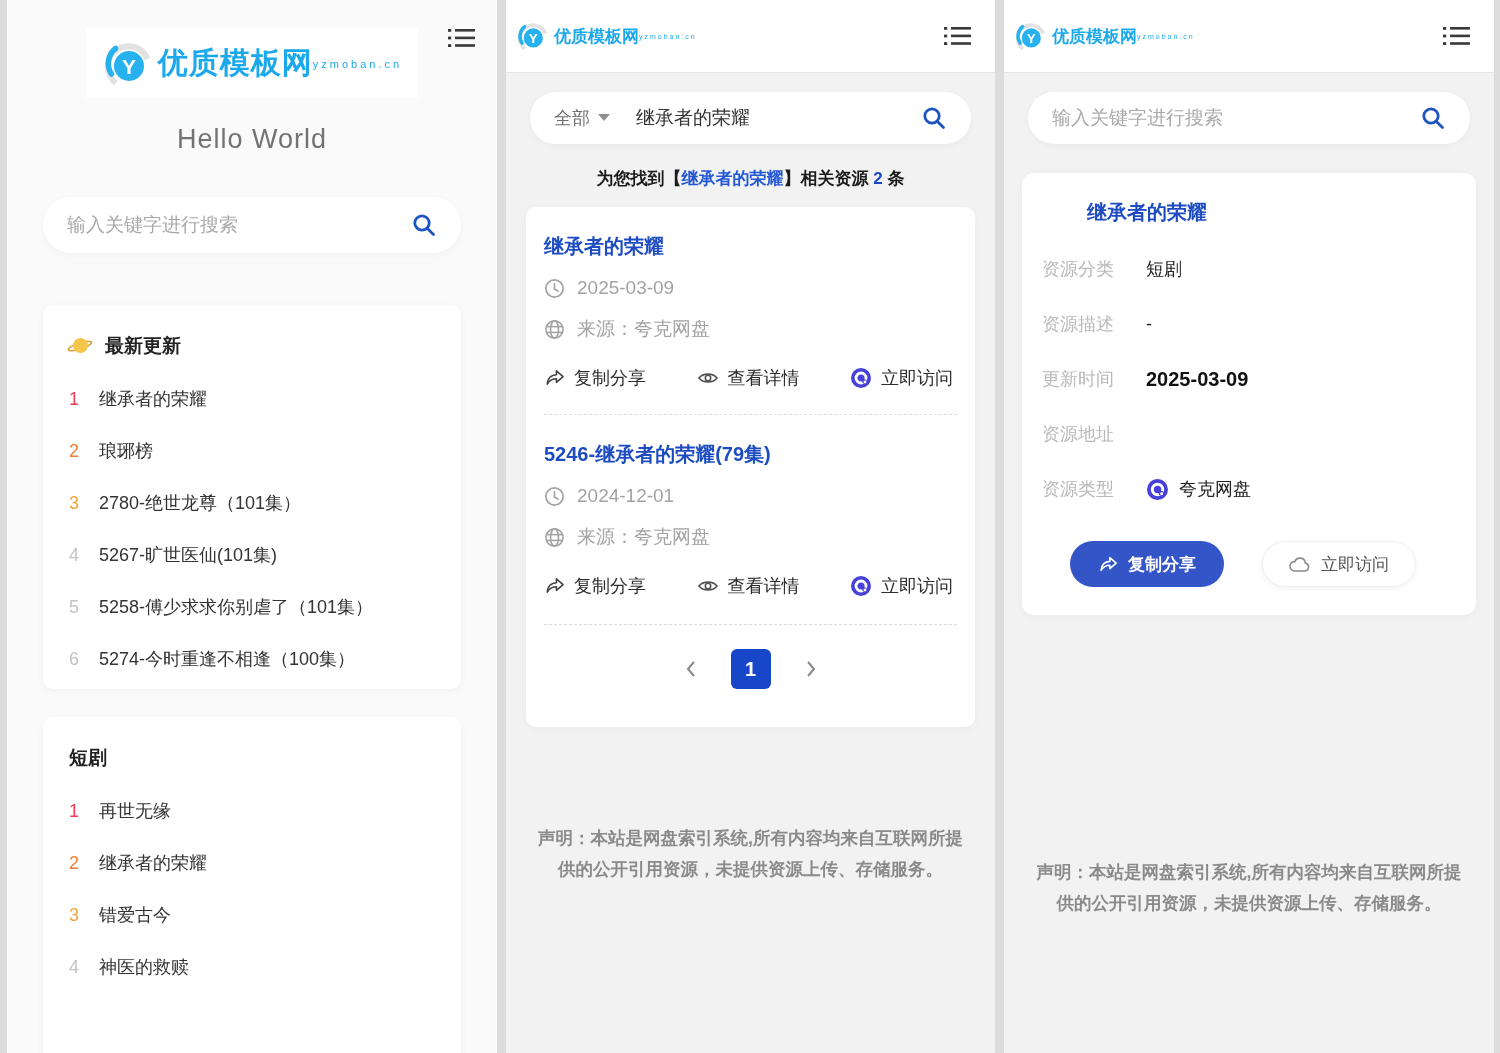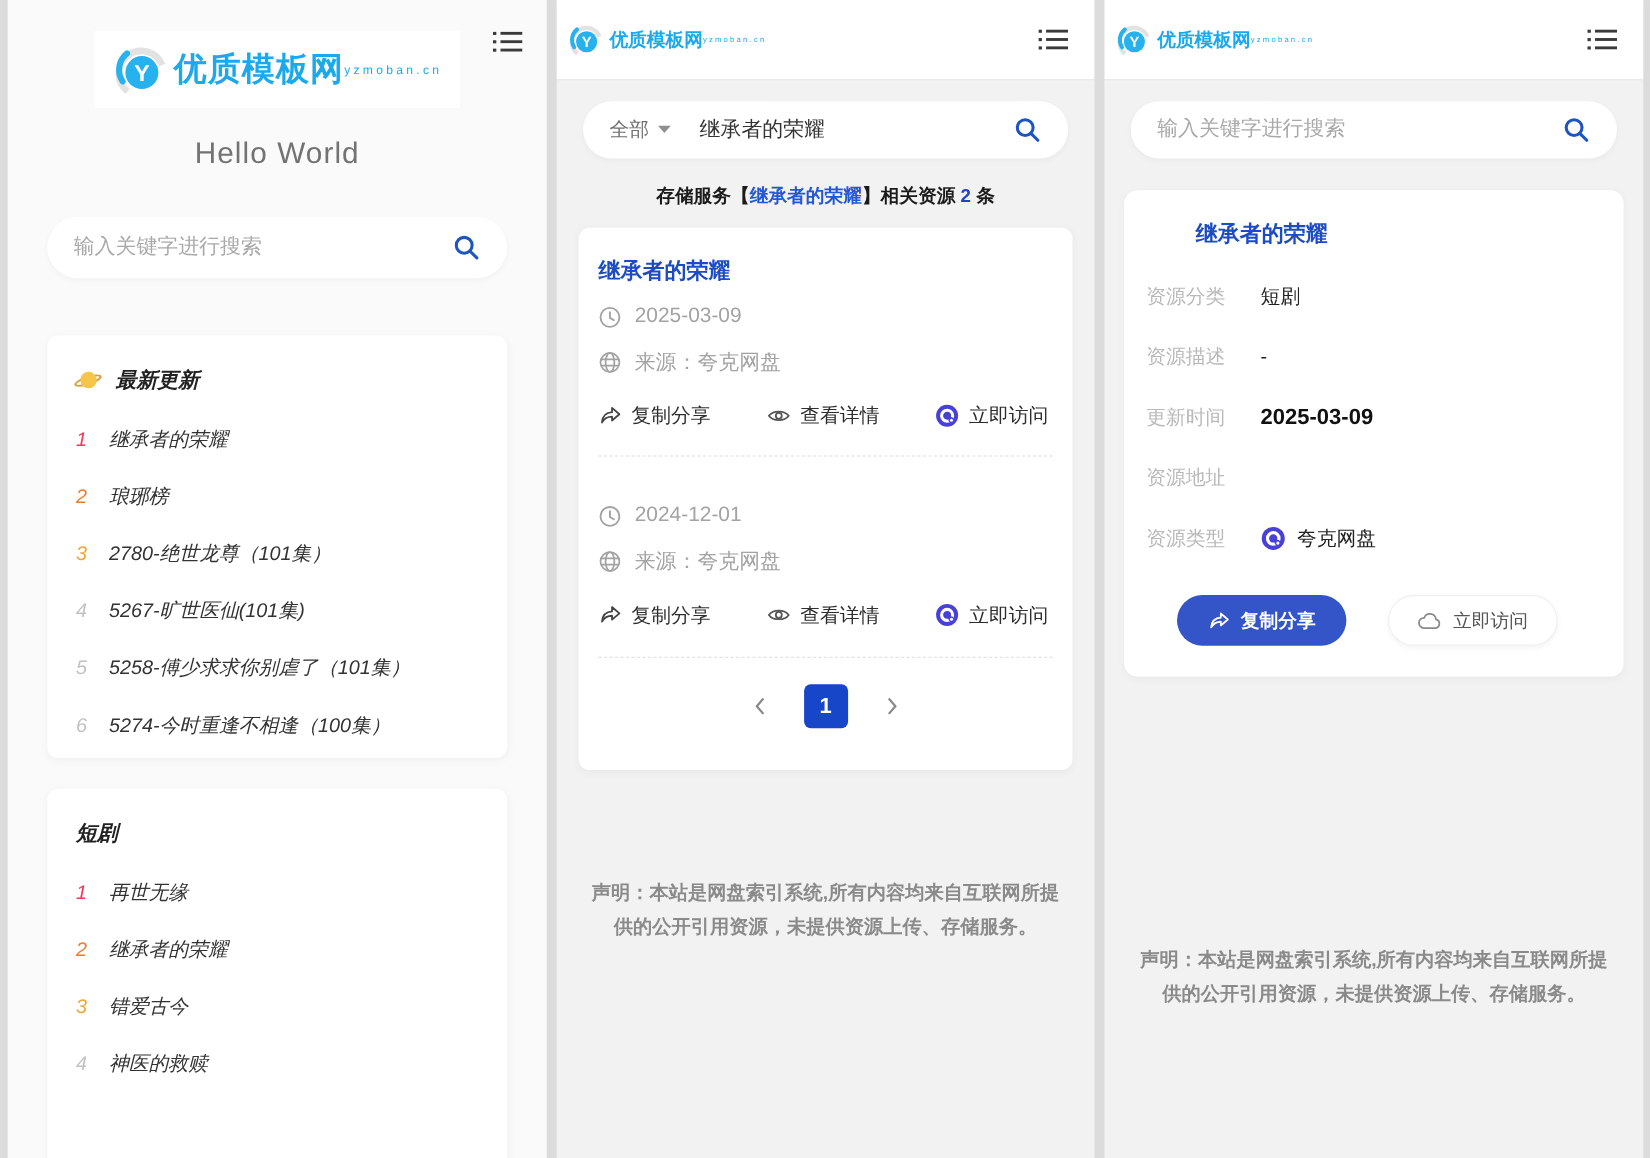--- a/index.html
+++ b/index.html
@@ -49,21 +49,21 @@
   .search-pill input {
     border:none; outline:none; flex:1; font-size:19px; color:#333;
     background:transparent; font-family:inherit;
   }
   .search-pill input::placeholder { color:#a9a9a9; }
   .search-btn { background:none; border:none; cursor:pointer; display:flex; }
 
   .card {
     background:#fff; border-radius:10px; box-shadow:0 2px 8px rgba(0,0,0,.04);
   }
-  .list-card { margin:52px 36px 0; padding:28px 26px 18px;font-style:italic; }
+  .list-card { margin:52px 36px 0; padding:28px 26px 18px; }
   .list-card.second { margin-top:28px; height:400px; }
   .list-head { display:flex; align-items:center; gap:12px; }
   .list-title { font-size:19px; font-weight:bold; color:#222; }
   .rank-list { list-style:none; }
   .rank-item { display:flex; align-items:center; margin-top:28px; cursor:pointer; }
   .rank-no { width:20px; font-size:18px; flex:0 0 auto; }
   .rank-no.r1 { color:#f03a5a; }
   .rank-no.r2 { color:#ed7d31; }
   .rank-no.r3 { color:#f0a63a; }
   .rank-no.rx { color:#c2c2c2; }
@@ -279,21 +279,21 @@
       <span>
         <svg width="26" height="26" viewBox="0 0 26 26">
           <circle cx="11" cy="11" r="7.2" stroke="#1d55c0" stroke-width="2.8" fill="none"></circle>
           <line x1="16.4" y1="16.4" x2="22.5" y2="22.5" stroke="#1d55c0" stroke-width="2.8" stroke-linecap="round"></line>
         </svg>
       </span>
     </button>
   </div>
 
   <div class="result-line">
-    <span>存储服务【</span><span class="kw">继承者的荣耀</span><span>】相关资源 </span><span class="count">2</span><span> 条</span>
+    <span>为您找到【</span><span class="kw">继承者的荣耀</span><span>】相关资源 </span><span class="count">2</span><span> 条</span>
   </div>
 
   <div class="card result-card">
 
     <div class="entry">
       <div class="entry-title">继承者的荣耀</div>
       <div class="meta-row">
         <span>
           <svg width="21" height="21" viewBox="0 0 21 21">
             <circle cx="10.5" cy="10.5" r="8.6" stroke="#a3a3a3" stroke-width="1.7" fill="none"></circle>
@@ -339,20 +339,21 @@
               <circle cx="14.6" cy="14.6" r="2.4" fill="#4741d9"></circle>
               <circle cx="15" cy="15" r="1.4" fill="#ffffff"></circle>
             </svg>
           </span>
           <span>立即访问</span>
         </span>
       </div>
     </div>
 
     <div class="entry">
+      <div class="entry-title">5246-继承者的荣耀(79集)</div>
       <div class="meta-row">
         <span>
           <svg width="21" height="21" viewBox="0 0 21 21">
             <circle cx="10.5" cy="10.5" r="8.6" stroke="#a3a3a3" stroke-width="1.7" fill="none"></circle>
             <path d="M10.5 5.8 V11 L14 13" stroke="#a3a3a3" stroke-width="1.7" fill="none" stroke-linecap="round"></path>
           </svg>
         </span>
         <span>2024-12-01</span>
       </div>
       <div class="meta-row">

